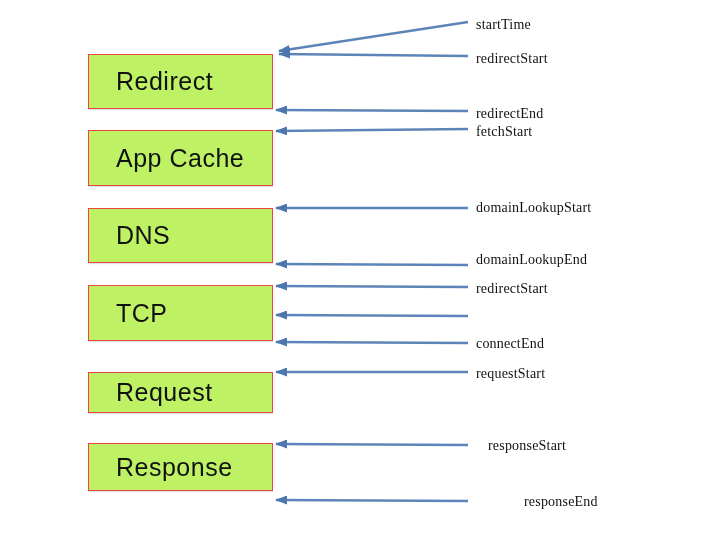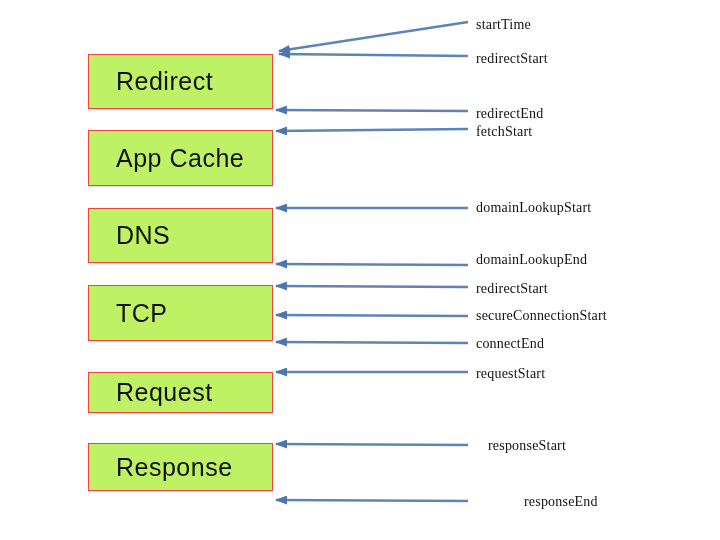--- a/index.html
+++ b/index.html
@@ -119,19 +119,18 @@
     <span class="phase-label">Response</span>
   </div>
 
   <div class="event-label ev-startTime">startTime</div>
   <div class="event-label ev-redirectStart">redirectStart</div>
   <div class="event-label ev-redirectEnd">redirectEnd</div>
   <div class="event-label ev-fetchStart">fetchStart</div>
   <div class="event-label ev-domainLookupStart">domainLookupStart</div>
   <div class="event-label ev-domainLookupEnd">domainLookupEnd</div>
   <div class="event-label ev-connectStart">redirectStart</div>
-  <div class="event-label ev-secureConnectionStart">secureConnectionStart</div>
   <div class="event-label ev-connectEnd">connectEnd</div>
   <div class="event-label ev-requestStart">requestStart</div>
   <div class="event-label ev-responseStart">responseStart</div>
   <div class="event-label ev-responseEnd">responseEnd</div>
 
 </div>
 
 </body></html>

